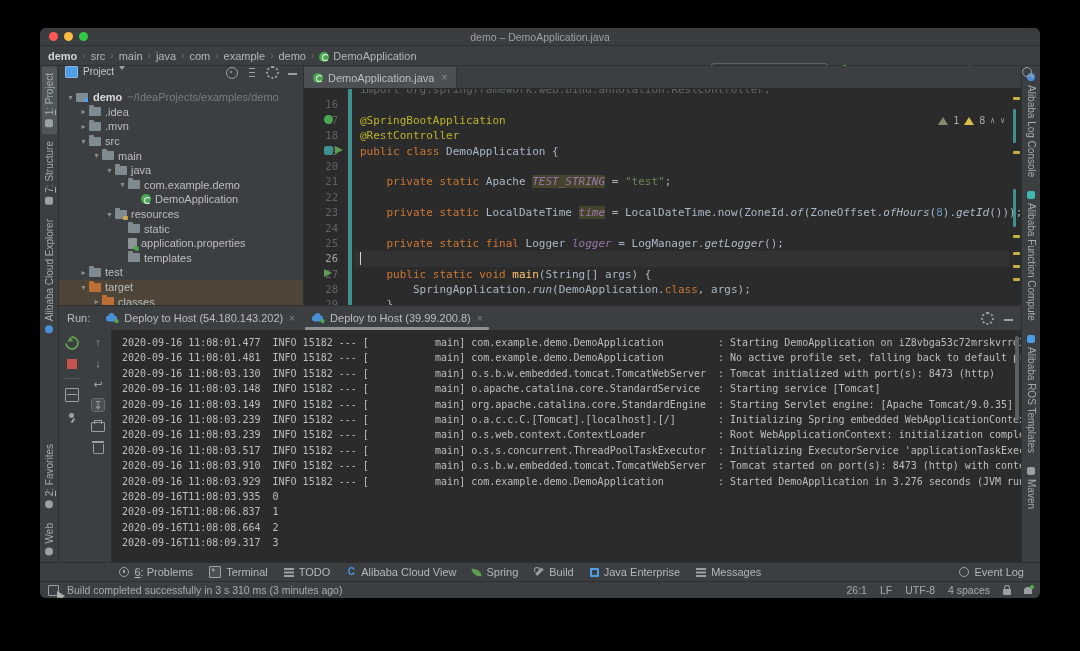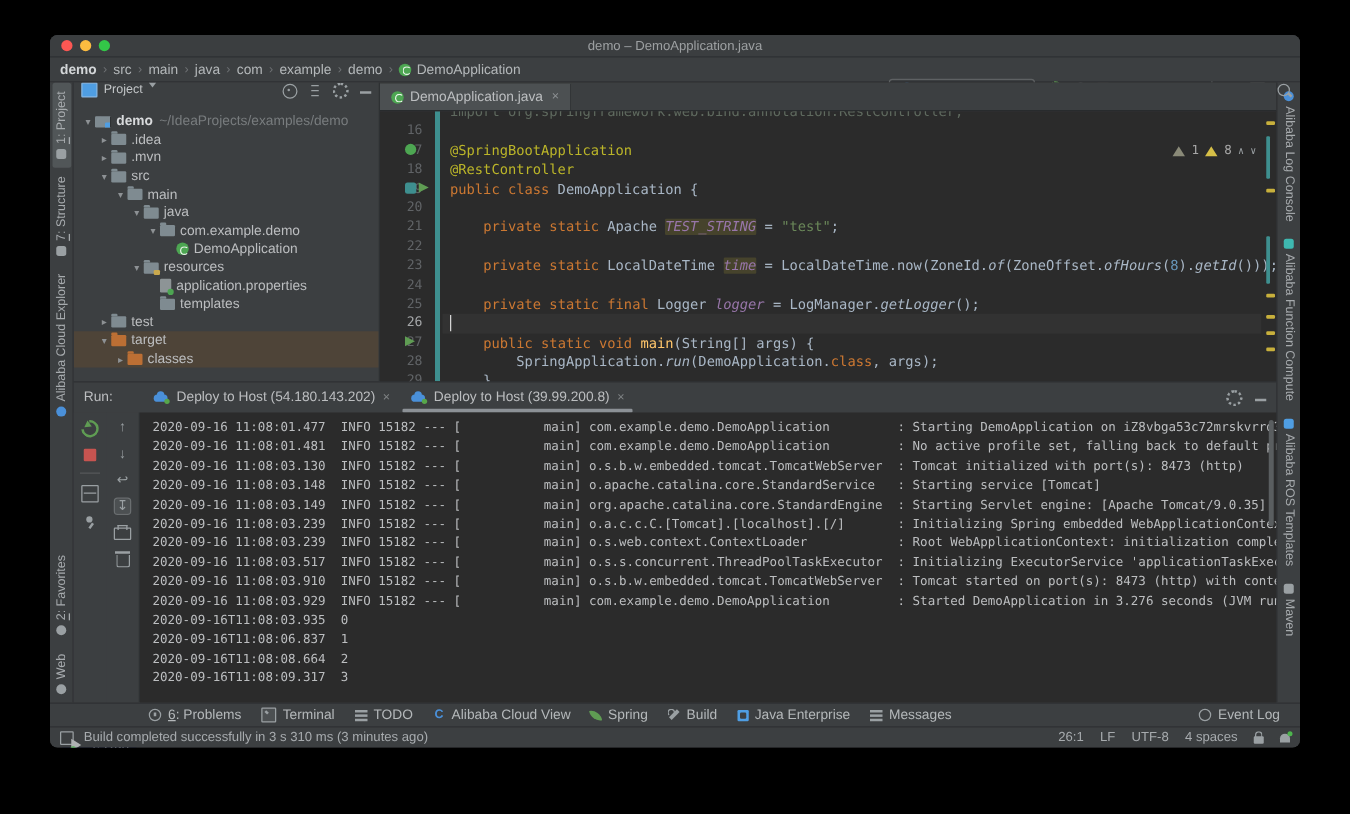--- a/index.html
+++ b/index.html
@@ -123,21 +123,21 @@
   .tri.yellow{border-bottom:8px solid #d6bf47;}
   .chev{color:#9aa0a3;font-size:8px;}
   .errstripe{position:absolute;right:0;top:0;bottom:0;width:11px;}
   .mark{position:absolute;border-radius:1px;}
   .mark.teal{right:5px;width:3px;background:#3e8f8f;}
   .mark.yellow{right:1px;width:7px;height:2.5px;background:#c8b03c;}
 
   
   .runpanel{flex:1;display:flex;flex-direction:column;border-top:1px solid #2e3133;background:#3c3f41;min-height:0;}
   .runhead{height:24px;flex:0 0 24px;display:flex;align-items:center;padding:0 8px;font-size:11px;color:#bcbec0;position:relative;}
-  .runlabel{margin-right:24px;}
+  .runlabel{margin-right:7px;}
   .rtab{display:flex;align-items:center;gap:6px;height:24px;padding:0 8px;position:relative;color:#bcbec0;}
   .rtab .close{color:#808486;font-size:10px;}
   .rtab.active::after{content:'';position:absolute;left:2px;right:2px;bottom:0;height:3px;background:#8c9196;border-radius:1px;}
   .runtools{position:absolute;right:8px;display:flex;align-items:center;gap:10px;}
   .runbody{flex:1;display:flex;min-height:0;}
   .rcol{width:26px;flex:0 0 26px;display:flex;flex-direction:column;align-items:center;padding-top:6px;gap:9px;background:#3c3f41;}
   .rcol.second{border-right:1px solid #2e3133;}
   .rsep{width:16px;height:1px;background:#55585a;}
   .ricon{width:12px;height:12px;position:relative;color:#9aa0a3;font-size:11px;line-height:12px;text-align:center;}
   .ricon.active-box{outline:1px solid #6a6e70;background:#4c5052;border-radius:2px;}
@@ -323,20 +323,25 @@
                 </div>
                 <div class="trow" style="padding-left: 71px;">
                   <span class="arrow"></span>
                   <span class="ti spring-class"></span>
                   <span class="tlabel">DemoApplication</span>
                 </div>
                 <div class="trow" style="padding-left: 45px;">
                   <span class="arrow">▾</span>
                   <span class="ti resources"></span>
                   <span class="tlabel">resources</span>
+                </div>
+                <div class="trow" style="padding-left: 58px;">
+                  <span class="arrow"></span>
+                  <span class="ti folder"></span>
+                  <span class="tlabel">static</span>
                 </div>
                 <div class="trow" style="padding-left: 58px;">
                   <span class="arrow"></span>
                   <span class="ti properties"></span>
                   <span class="tlabel">application.properties</span>
                 </div>
                 <div class="trow" style="padding-left: 58px;">
                   <span class="arrow"></span>
                   <span class="ti folder"></span>
                   <span class="tlabel">templates</span>

